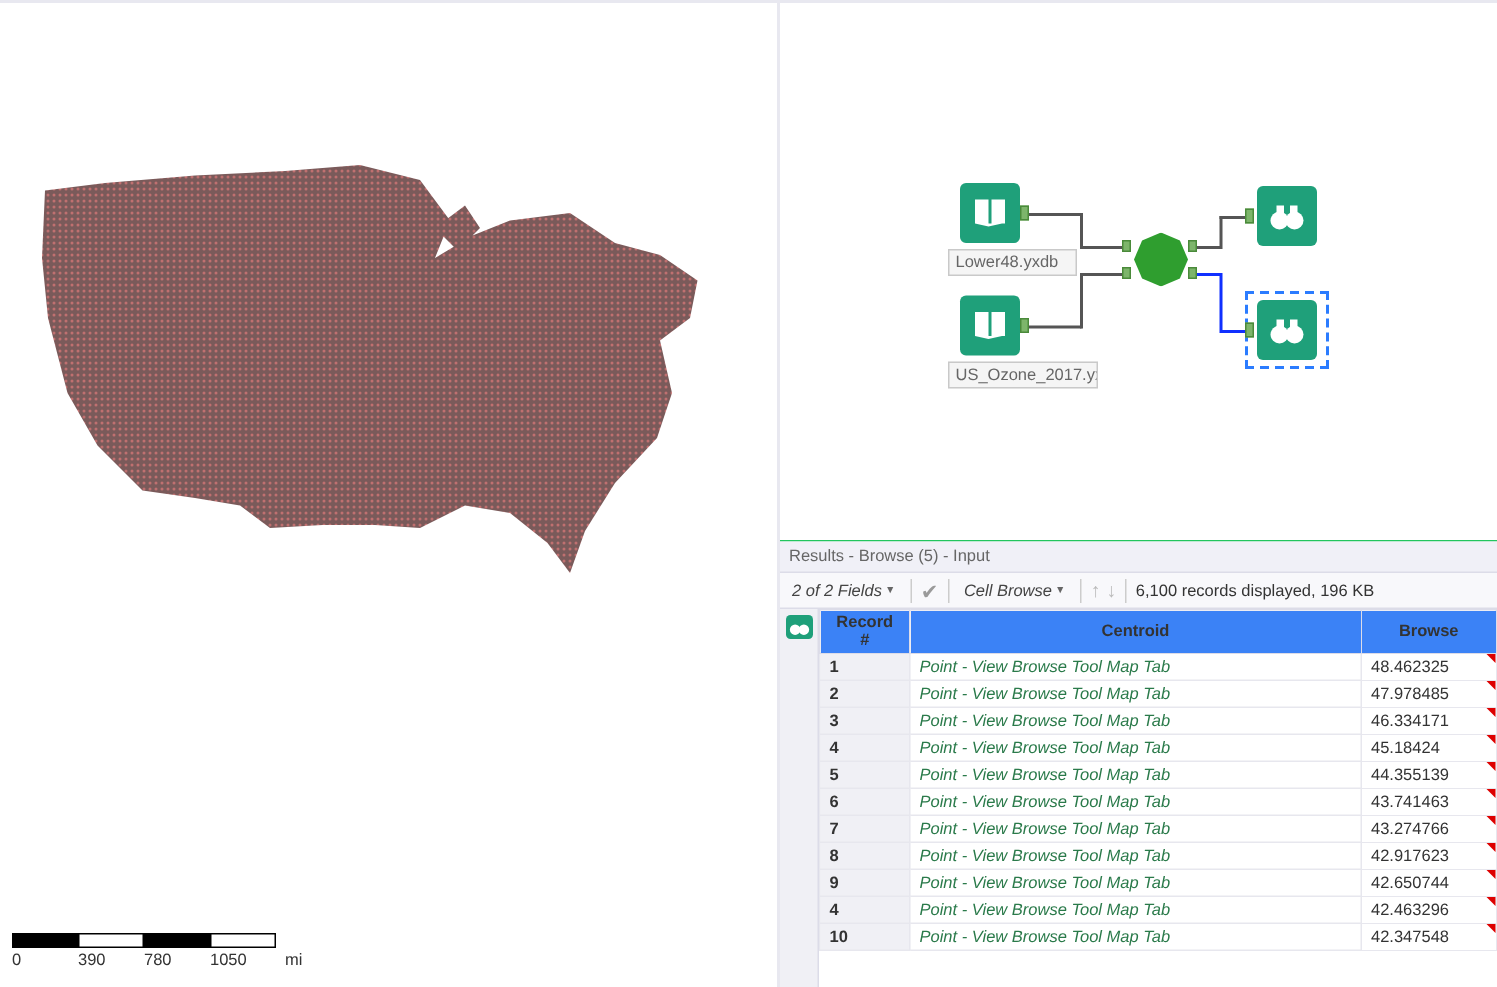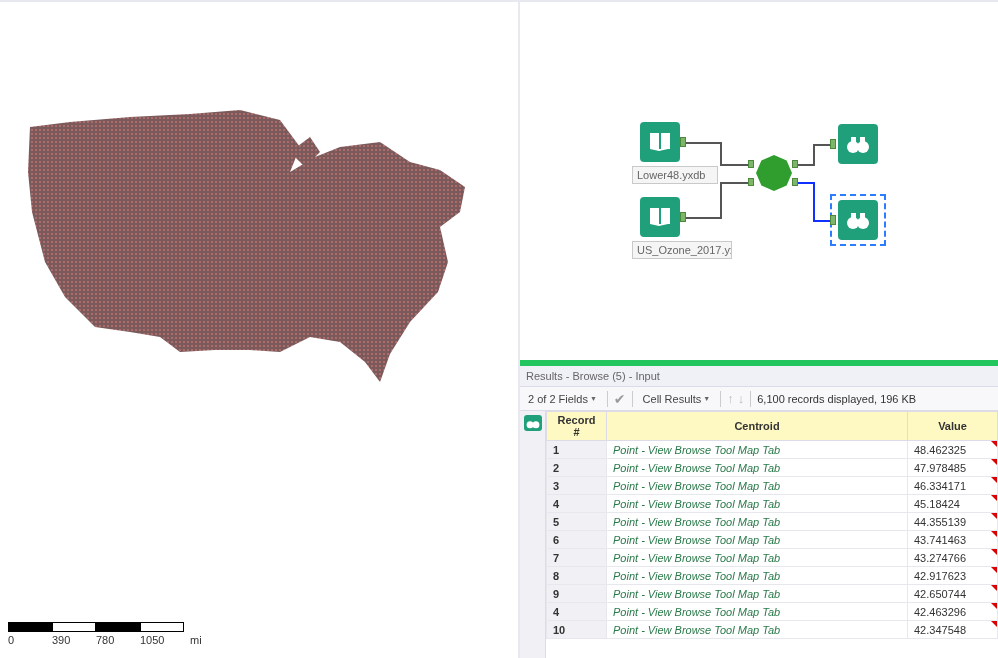--- a/index.html
+++ b/index.html
@@ -1,20 +1,20 @@
 <!DOCTYPE html>
 <html><head>
 <meta charset="utf-8">
 <style>
 * { box-sizing: border-box; margin: 0; padding: 0; }
 body { font-family: "Segoe UI", Tahoma, Arial, sans-serif; font-size: 12px; color: #333; background: #fff; width: 998px; height: 658px; overflow: hidden; display: flex; }
 .left-panel { width: 520px; height: 658px; border-top: 2px solid #e8e8f0; border-right: 2px solid #e8e8f0; position: relative; background: #fff; }
 .right-col { flex: 1; display: flex; flex-direction: column; height: 658px; }
 .canvas-panel { flex: 0 0 360px; border-top: 2px solid #e8e8f0; position: relative; background: #fff; }
-.results-panel { flex: 1; display: flex; flex-direction: column; border-top: 6px solid #22c55e; }
+.results-panel { flex: 1; display: flex; flex-direction: column; border-top: 1px solid #22c55e; }
 
 .map-area { position: absolute; top: 0; left: 0; right: 0; bottom: 40px; }
 .us-map { position: absolute; left: 10px; top: 90px; width: 480px; height: 310px; }
 .scale-bar { position: absolute; left: 8px; bottom: 6px; height: 30px; display: flex; flex-direction: column; }
 .scale-ticks { display: flex; height: 10px; }
 .scale-seg { width: 44px; height: 10px; border: 1px solid #000; }
 .seg-a { background: #000; } .seg-b { background: #fff; }
 .scale-labels { display: flex; margin-top: 2px; font-size: 11px; }
 .scale-lbl { width: 44px; text-align: left; }
 .scale-unit { margin-left: 6px; }
@@ -28,32 +28,32 @@
 .conn-stub { position: absolute; width: 6px; height: 10px; background: #7db56b; border: 1px solid #4a8a3a; }
 .poly-tool { position: absolute; width: 36px; height: 36px; }
 .polygon { width: 36px; height: 36px; background:#2f9e2f; clip-path: polygon(50% 0%, 85% 15%, 100% 50%, 85% 85%, 50% 100%, 15% 85%, 0% 50%, 15% 15%); }
 .wire { position: absolute; background:#555; height:2px; }
 .wire-blue { background:#1030ff; }
 .sel-box { position:absolute; border:2px dashed #2b7cff; }
 
 .results-title { background:#f0f0f7; border-bottom:1px solid #dcdce8; color:#666; font-size:11px; padding:4px 6px; }
 .toolbar { background:#f8f8fb; border-bottom:1px solid #dcdce8; display:flex; align-items:center; gap:4px; padding:2px 4px; height:24px; font-size:11px; }
 .tb-sep { width:1px; height:16px; background:#ccc; margin:0 2px; }
-.tb-btn { padding:1px 4px; color:#444; cursor:pointer; display:flex; align-items:center; gap:2px; }
+.tb-btn { padding:1px 4px; color:#444; cursor:pointer; display:flex; align-items:center; gap:2px;font-style:italic; }
 .arrow-s { font-size:7px; color:#666; }
 .check { color:#9a9a9a; font-size:14px; }
 .nav-arrow { color:#bbb; font-size:13px; }
 .tb-text { color:#333; }
 
 .grid-wrap { flex:1; display:flex; overflow:hidden; }
 .grid-left { width:26px; background:#f0f0f5; border-right:1px solid #dcdce8; display:flex; align-items:flex-start; justify-content:center; padding-top:4px; }
 .binoc-icon { width:18px; height:16px; background:#1fa07a; border-radius:3px; display:flex; align-items:center; justify-content:center; }
 .grid-main { flex:1; overflow:hidden; }
 table.grid { border-collapse:collapse; width:100%; font-size:11px; }
-table.grid th { background:#fef9c3; border:1px solid #dcdce8; font-weight:600; padding:2px 6px; text-align:center; position:sticky; top:0; }
+table.grid th { background:#3b82f6; border:1px solid #dcdce8; font-weight:600; padding:2px 6px; text-align:center; position:sticky; top:0; }
 table.grid td { border:1px solid #e7e7ee; padding:1px 6px; background:#fff; height:18px; }
 .col-rec { width:60px; background:#f0f0f5 !important; font-weight:600; }
 .cell-link { color:#2a7a4a; font-style:italic; cursor:pointer; }
 .col-val { width:90px; position:relative; }
 .red-notch { position:absolute; right:0; top:0; width:0; height:0; border-top:6px solid #d00; border-left:6px solid transparent; }
 .th-rec { width:60px; } .th-val { width:90px; }
 
 svg.book-i { width:24px; height:22px; }
 svg.bino-i { width:24px; height:20px; }
 svg.bino-s { width:14px; height:12px; }
@@ -158,21 +158,21 @@
     <div class="results-title">Results - Browse (5) - Input</div>
     <div class="toolbar">
       <div class="tb-btn">
         <span>2 of 2 Fields</span>
         <span class="arrow-s">▼</span>
       </div>
       <div class="tb-sep"></div>
       <span class="check">✔</span>
       <div class="tb-sep"></div>
       <div class="tb-btn">
-        <span>Cell Results</span>
+        <span>Cell Browse</span>
         <span class="arrow-s">▼</span>
       </div>
       <div class="tb-sep"></div>
       <span class="nav-arrow">↑</span>
       <span class="nav-arrow">↓</span>
       <div class="tb-sep"></div>
       <span class="tb-text">6,100 records displayed, 196 KB</span>
     </div>
     <div class="grid-wrap">
       <div class="grid-left">
@@ -182,21 +182,21 @@
               <circle cx="17" cy="13" r="6" fill="#fff"></circle>
             </svg>
         </div>
       </div>
       <div class="grid-main">
         <table class="grid">
           <thead>
               <tr>
             <th class="th-rec">Record #</th>
             <th>Centroid</th>
-            <th class="th-val">Value</th>
+            <th class="th-val">Browse</th>
           </tr>
             </thead>
           <tbody id="grid-body">
               <tr>
                 <td class="col-rec">1</td>
                 <td><span class="cell-link">Point - View Browse Tool Map Tab</span></td>
                 <td class="col-val">48.462325<span class="red-notch"></span></td>
               </tr>
               <tr>
                 <td class="col-rec">2</td>

